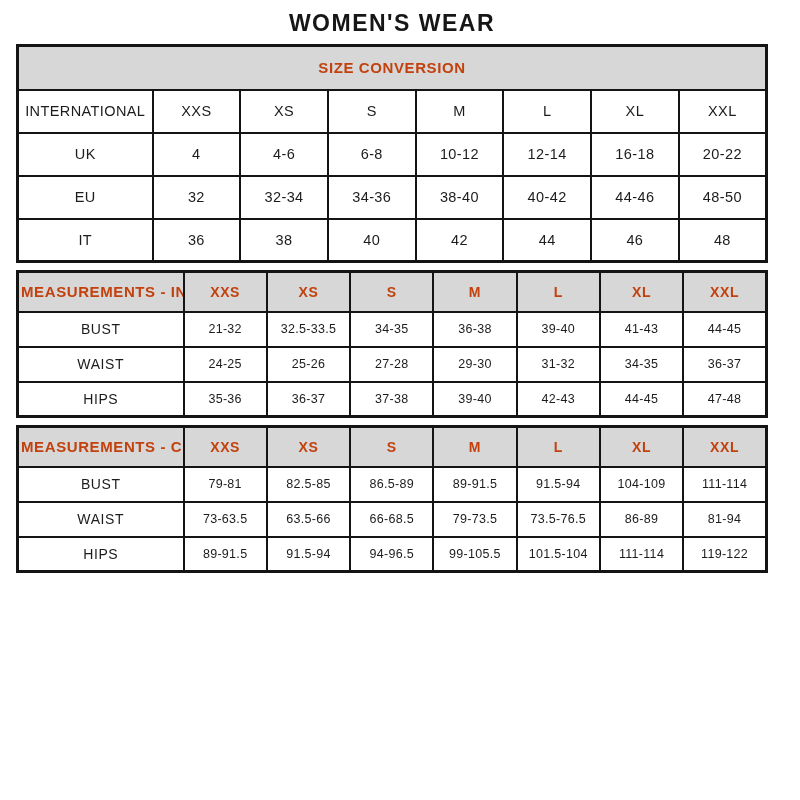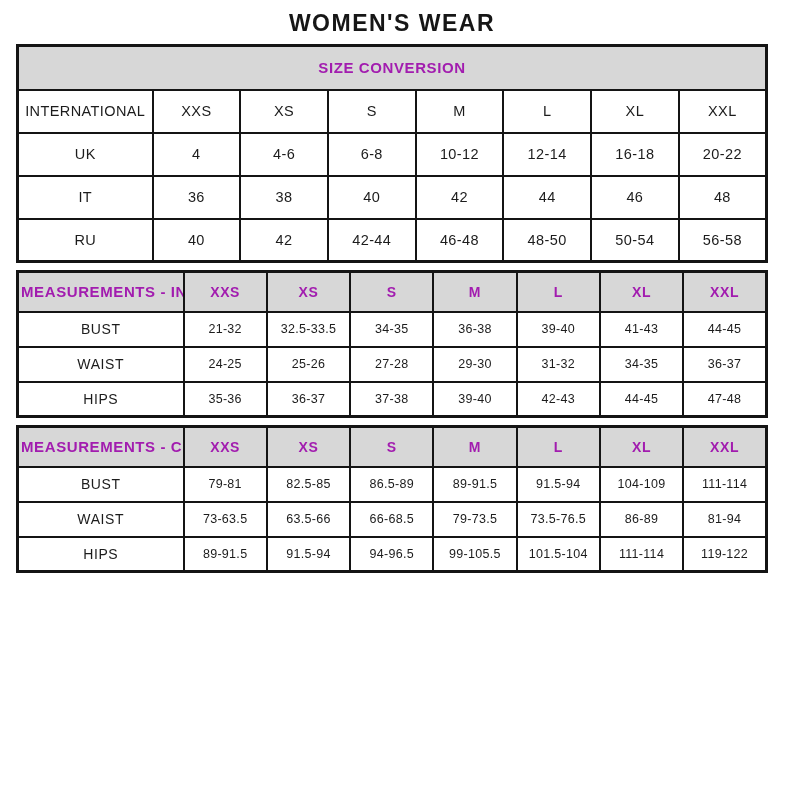--- a/index.html
+++ b/index.html
@@ -41,21 +41,21 @@
     white-space: nowrap;
     padding: 0 2px;
     box-sizing: border-box;
   }
   
   .gray {
     background: #d7d7d7;
     font-weight: 700;
     letter-spacing: 0.6px;
     font-size: 15px;
-    color: #a21caf;
+    color: #c2410c;
   }
   
   .t-conv .gray-band { height: 44px; }
   .t-conv td { height: 43px; font-size: 14.5px; font-weight: 500; letter-spacing: 0.4px; text-align: center; }
   .t-conv col.label-col { width: 135px; }
   
   .t-meas thead th { height: 40px; }
   .t-meas thead th.size-h { font-size: 14px; }
   .t-meas td { height: 35px; font-size: 12.5px; font-weight: 500; letter-spacing: 0.3px; }
   .t-meas td.rowlabel { font-size: 14px; letter-spacing: 0.6px; }
@@ -99,38 +99,38 @@
           <td class="rowlabel">UK</td>
           <td>4</td>
           <td>4-6</td>
           <td>6-8</td>
           <td>10-12</td>
           <td>12-14</td>
           <td>16-18</td>
           <td>20-22</td>
         </tr>
         <tr>
+          <td class="rowlabel">EU</td>
+          <td>32</td>
+          <td>32-34</td>
+          <td>34-36</td>
+          <td>38-40</td>
+          <td>40-42</td>
+          <td>44-46</td>
+          <td>48-50</td>
+        </tr>
+        <tr>
           <td class="rowlabel">IT</td>
           <td>36</td>
           <td>38</td>
           <td>40</td>
           <td>42</td>
           <td>44</td>
           <td>46</td>
           <td>48</td>
-        </tr>
-        <tr>
-          <td class="rowlabel">RU</td>
-          <td>40</td>
-          <td>42</td>
-          <td>42-44</td>
-          <td>46-48</td>
-          <td>48-50</td>
-          <td>50-54</td>
-          <td>56-58</td>
         </tr>
       </tbody>
   </table>
 
   <table class="t-meas">
     <colgroup>
       <col class="label-col">
         <col>
         <col>
         <col>

